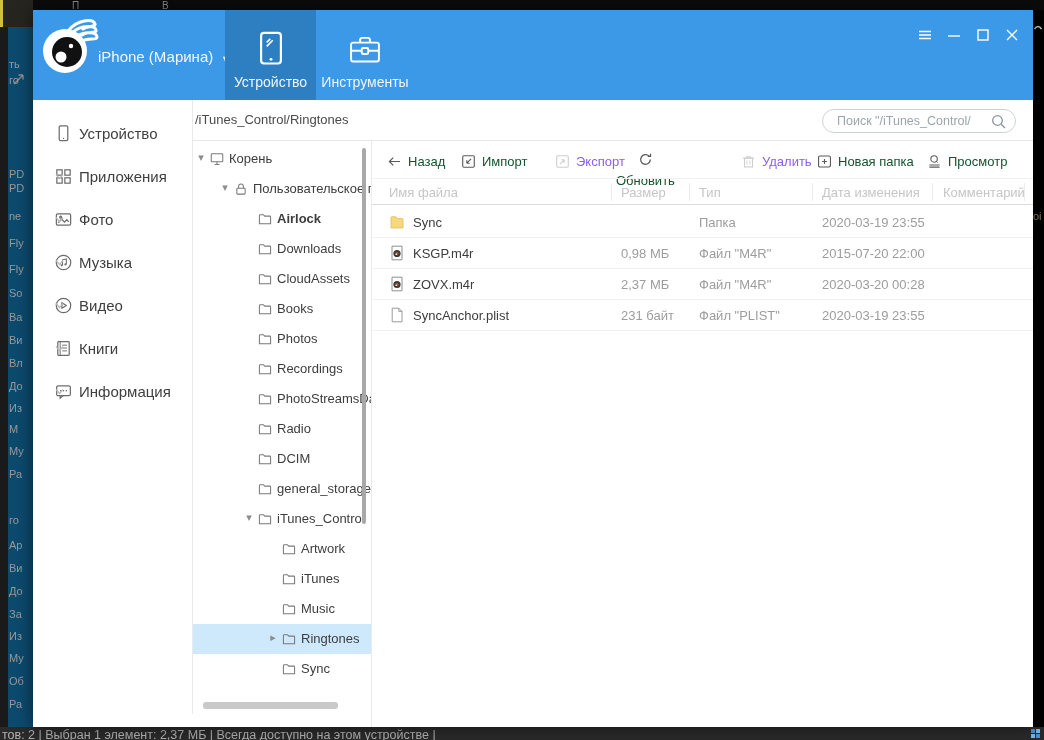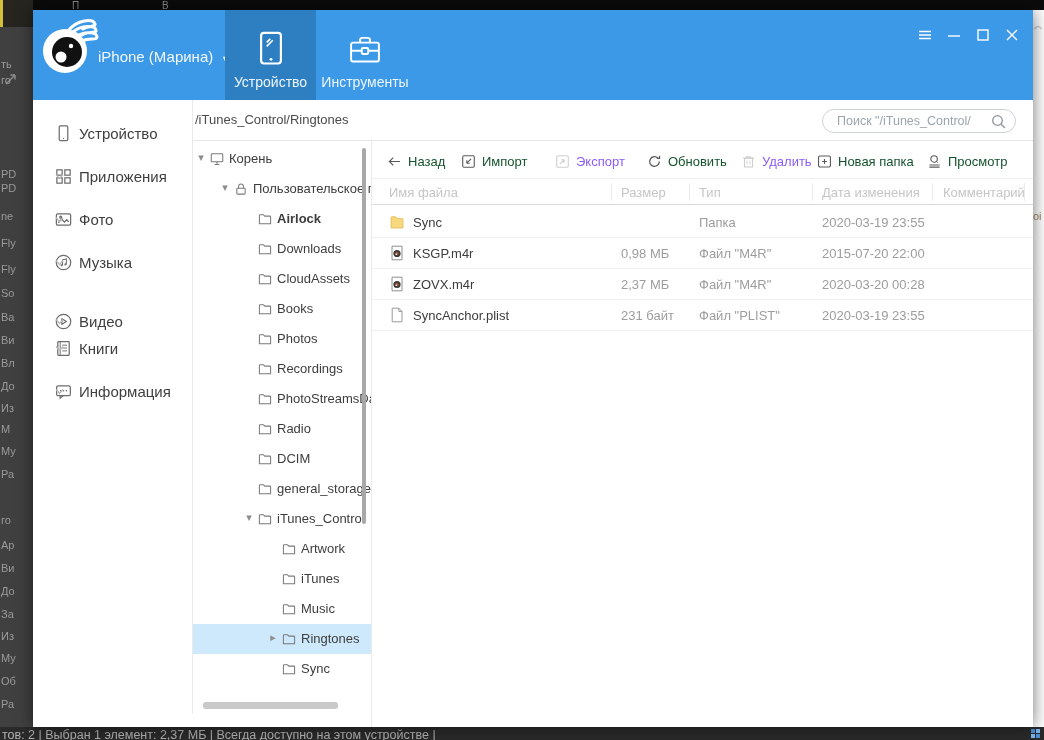--- a/index.html
+++ b/index.html
@@ -2,24 +2,24 @@
 <html><head>
 <meta charset="utf-8">
 <style>
   html,body{margin:0;padding:0;background:#101010;}
   #stage{position:relative;width:1044px;height:740px;overflow:hidden;
          font-family:"Liberation Sans","DejaVu Sans",sans-serif;background:#1a1a1a;}
   
   #bg-topstrip{position:absolute;left:0;top:0;width:1044px;height:10px;background:#0b0b0b;overflow:hidden;}
   .bg-topfrag{position:absolute;top:0;font-size:10px;color:#8f8f8f;}
   #bg-corner{position:absolute;left:0;top:0;width:33px;height:27px;background:#26251f;border-left:3px solid #d3be3a;box-sizing:border-box;}
-  #bg-leftstrip{position:absolute;left:0;top:27px;width:33px;height:700px;background:#404040;overflow:hidden;}
+  #bg-leftstrip{position:absolute;left:8px;top:27px;width:33px;height:700px;background:#0c4a6e;overflow:hidden;}
   .bg-frag{position:absolute;left:1px;font-size:11px;color:#9a9a9a;white-space:nowrap;}
   #bg-arrow{position:absolute;left:3px;top:44px;width:16px;height:16px;color:#8f8f8f;}
-  #bg-rightstrip{position:absolute;right:0;top:10px;width:11px;height:717px;background:#ffffff;overflow:hidden;}
+  #bg-rightstrip{position:absolute;right:0;top:10px;width:11px;height:717px;background:#000000;overflow:hidden;}
   #bg-up-arrow{position:absolute;right:1px;top:12px;width:10px;height:10px;color:#cfcfcf;}
   .bg-rfrag{position:absolute;left:0;font-size:11px;color:#a08464;}
   
   #status-strip{position:absolute;left:0;top:727px;width:1044px;height:13px;background:#2a2a2a;overflow:hidden;}
   #status-text{position:absolute;left:2px;top:1px;font-size:12.5px;color:#b2b2b2;white-space:nowrap;}
   #status-mini-icon{position:absolute;right:4px;top:2px;width:9px;height:9px;}
   
   #app{position:absolute;left:33px;top:10px;width:1000px;height:717px;background:#ffffff;
        box-shadow:0 0 16px rgba(0,0,0,.55);}
   
@@ -250,21 +250,21 @@
               <circle cx="12" cy="12" r="1.1" fill="currentColor" stroke="none"></circle>
             </svg>
           </span>
           <span class="side-label">Музыка</span>
           <span class="icon chev">
             <svg viewBox="0 0 11 11" fill="none" stroke="currentColor" stroke-width="1.2">
               <path d="M2,3.5 L5.5,7.5 L9,3.5"></path>
             </svg>
           </span>
         </div>
-        <div class="side-item" style="top: 208px; text-decoration: underline;">
+        <div class="side-item" style="top: 192px; text-decoration: underline;">
           <span class="icon">
             <svg viewBox="0 0 20 20" fill="none" stroke="currentColor" stroke-width="1.3">
               <circle cx="10" cy="10" r="7.6"></circle>
               <path d="M8.3,7 L13,10 L8.3,13 Z" stroke-linejoin="round"></path>
             </svg>
           </span>
           <span class="side-label">Видео</span>
           <span class="icon chev">
             <svg viewBox="0 0 11 11" fill="none" stroke="currentColor" stroke-width="1.2">
               <path d="M2,3.5 L5.5,7.5 L9,3.5"></path>
@@ -519,21 +519,21 @@
           </div>
           <div class="tool-btn disabled" style="left: 182px;">
             <span class="icon">
               <svg viewBox="0 0 20 20" fill="none" stroke="currentColor" stroke-width="1.3">
                 <rect x="3.2" y="3.2" width="13.6" height="13.6" rx="1.4"></rect>
                 <path d="M7,13 L12,8 M12,8 v3.4 M12,8 h-3.4"></path>
               </svg>
             </span>
             <span>Экспорт</span>
           </div>
-          <div class="tool-btn" style="left: 274px;">
+          <div class="tool-btn" style="left: 244px; flex-direction: column;">
             <span class="icon">
               <svg viewBox="0 0 20 20" fill="none" stroke="currentColor" stroke-width="1.5">
                 <path d="M15.7,10 a5.7,5.7 0 1 1 -1.7,-4.05"></path>
                 <path d="M15.9,3.2 v3.2 h-3.2"></path>
               </svg>
             </span>
             <span>Обновить</span>
           </div>
           <div class="tool-btn disabled" style="left: 368px;">
             <span class="icon">

